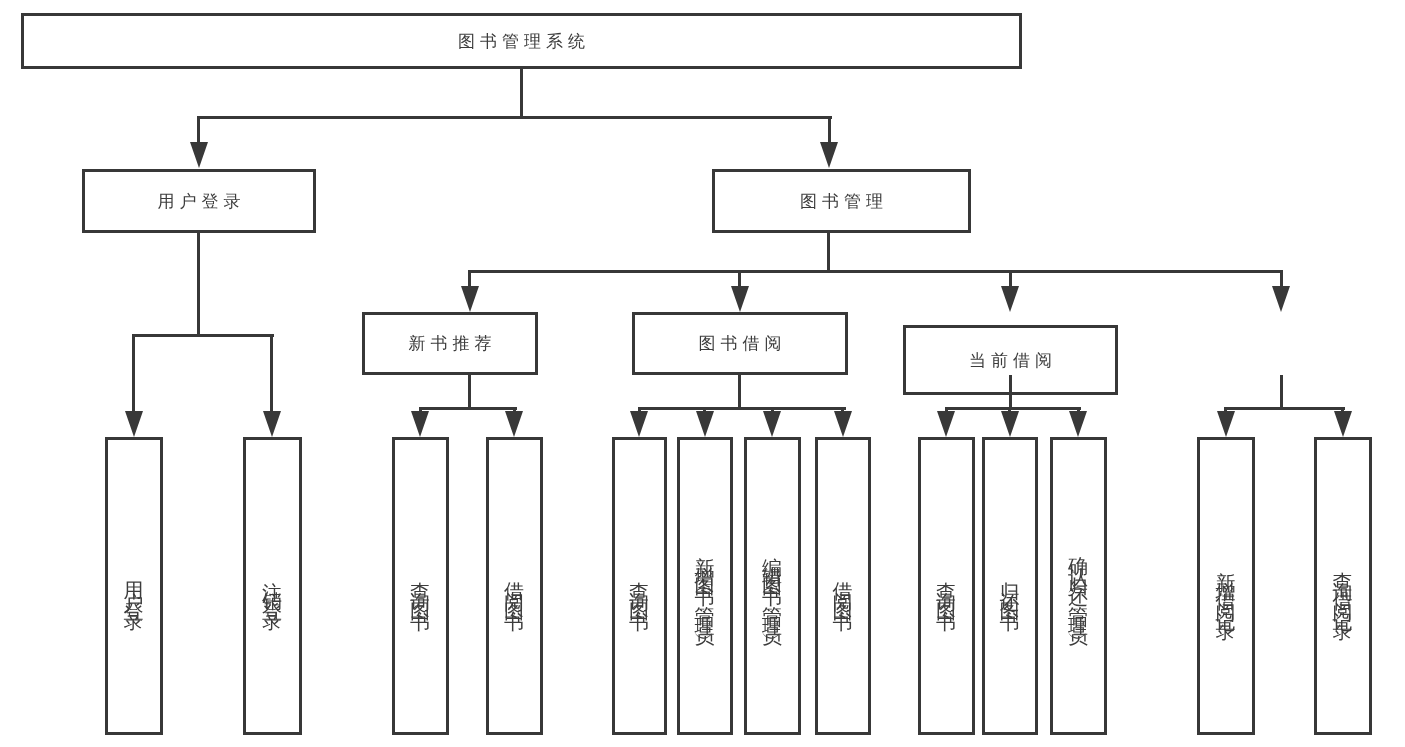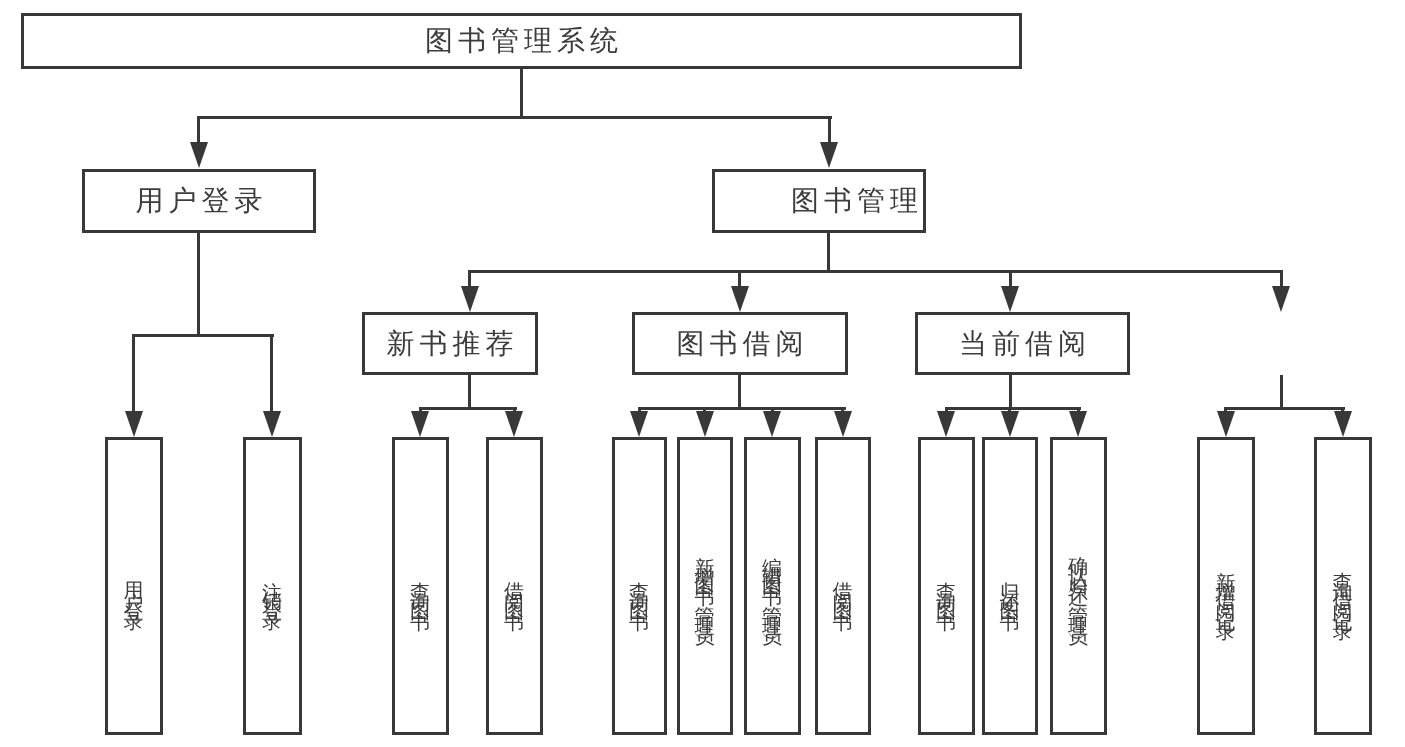--- a/index.html
+++ b/index.html
@@ -14,21 +14,21 @@
     font-family:"Liberation Sans","DejaVu Sans",sans-serif;
     overflow:hidden;
   }
   .box{
     position:absolute;box-sizing:border-box;background:#fff;
     border:3px solid var(--line);
     display:flex;align-items:center;justify-content:center;
     color:var(--text);
   }
   .hlabel{
-    font-size:28px;letter-spacing:5px;text-indent:5px;white-space:nowrap;
+    font-size:17px;letter-spacing:5px;text-indent:5px;white-space:nowrap;
   }
   .vbox span{
     writing-mode:vertical-rl;text-orientation:mixed;
     font-size:20px;letter-spacing:10px;line-height:1;
     color:var(--text);white-space:nowrap;
   }
   .ln{position:absolute;background:var(--line);}
   .ah{
     position:absolute;width:0;height:0;
     border-left:9px solid transparent;border-right:9px solid transparent;
@@ -52,21 +52,21 @@
   <div class="ln" style="left:520px;top:69px;width:3px;height:49px;"></div>
   <div class="ln" style="left:197px;top:116px;width:635px;height:3px;"></div>
   <div class="ln" style="left:197px;top:116px;width:3px;height:28px;"></div>
   <div class="ah" style="left:190px;top:142px;"></div>
   <div class="ln" style="left:828px;top:116px;width:3px;height:28px;"></div>
   <div class="ah" style="left:820px;top:142px;"></div>
 
   <div class="box" style="left:82px;top:169px;width:234px;height:64px;">
     <span class="hlabel">用户登录</span>
   </div>
-  <div class="box" style="left:712px;top:169px;width:214px;height:64px;justify-content:flex-end;">
+  <div class="box" style="left:712px;top:169px;width:259px;height:64px;">
     <span class="hlabel">图书管理</span>
   </div>
 
   <div class="ln" style="left:197px;top:233px;width:3px;height:103px;"></div>
   <div class="ln" style="left:132px;top:334px;width:142px;height:3px;"></div>
   <div class="ln" style="left:132px;top:334px;width:3px;height:78px;"></div>
   <div class="ah" style="left:125px;top:411px;"></div>
   <div class="ln" style="left:270px;top:334px;width:3px;height:78px;"></div>
   <div class="ah" style="left:263px;top:411px;"></div>
 
@@ -80,21 +80,21 @@
   <div class="ah" style="left:1001px;top:286px;"></div>
   <div class="ln" style="left:1280px;top:270px;width:3px;height:19px;"></div>
   <div class="ah" style="left:1272px;top:286px;"></div>
 
   <div class="box" style="left:362px;top:312px;width:176px;height:63px;">
     <span class="hlabel">新书推荐</span>
   </div>
   <div class="box" style="left:632px;top:312px;width:216px;height:63px;">
     <span class="hlabel">图书借阅</span>
   </div>
-  <div class="box" style="left:903px;top:312px;width:215px;height:63px;margin-left:12px;">
+  <div class="box" style="left:903px;top:325px;width:215px;height:70px;">
     <span class="hlabel">当前借阅</span>
   </div>
 
   <div class="ln" style="left:468px;top:375px;width:3px;height:34px;"></div>
   <div class="ln" style="left:419px;top:407px;width:98px;height:3px;"></div>
   <div class="ln" style="left:419px;top:407px;width:3px;height:7px;"></div>
   <div class="ah" style="left:411px;top:411px;"></div>
   <div class="ln" style="left:513px;top:407px;width:3px;height:7px;"></div>
   <div class="ah" style="left:505px;top:411px;"></div>
 

